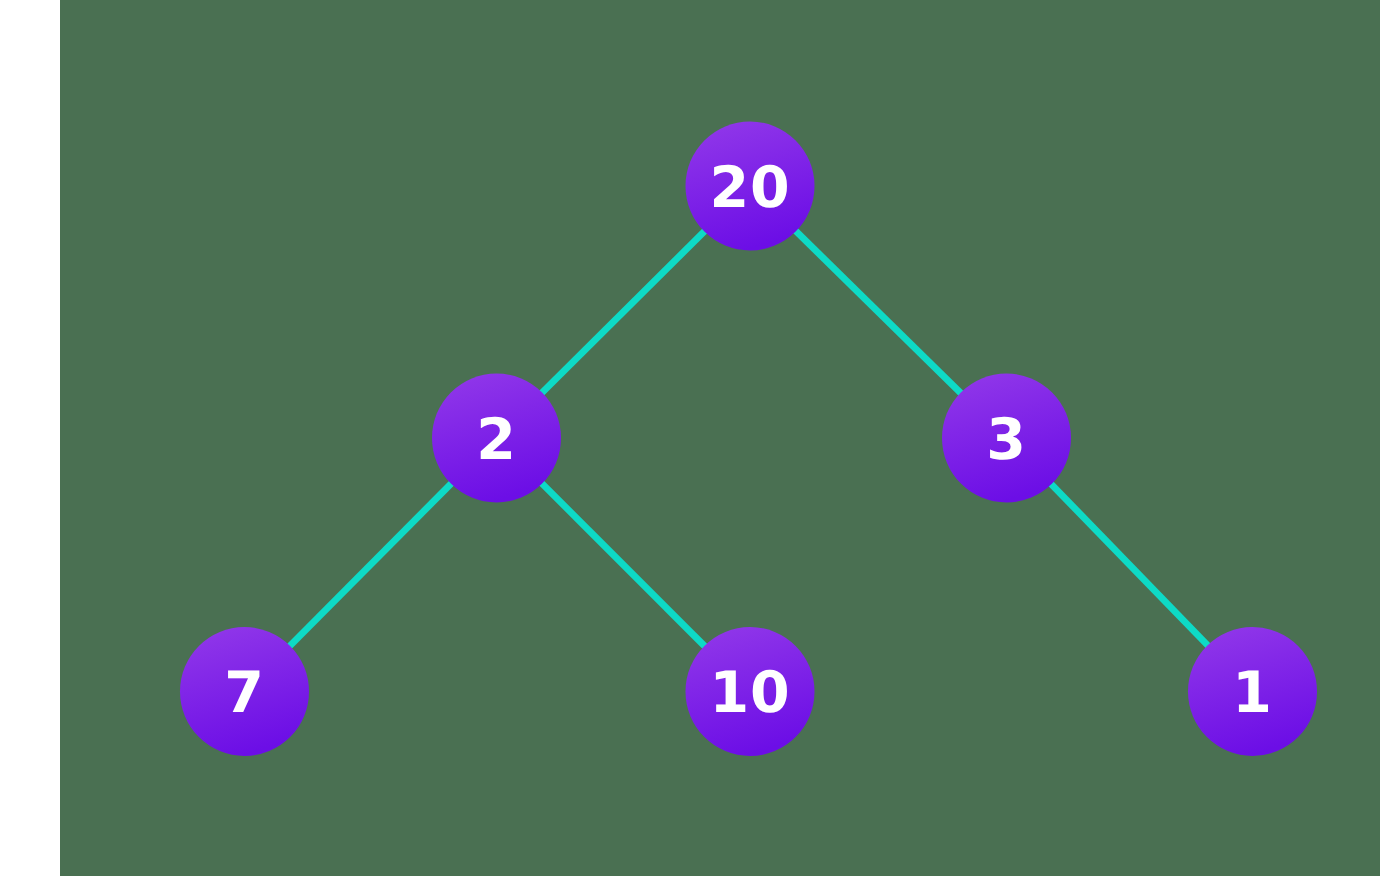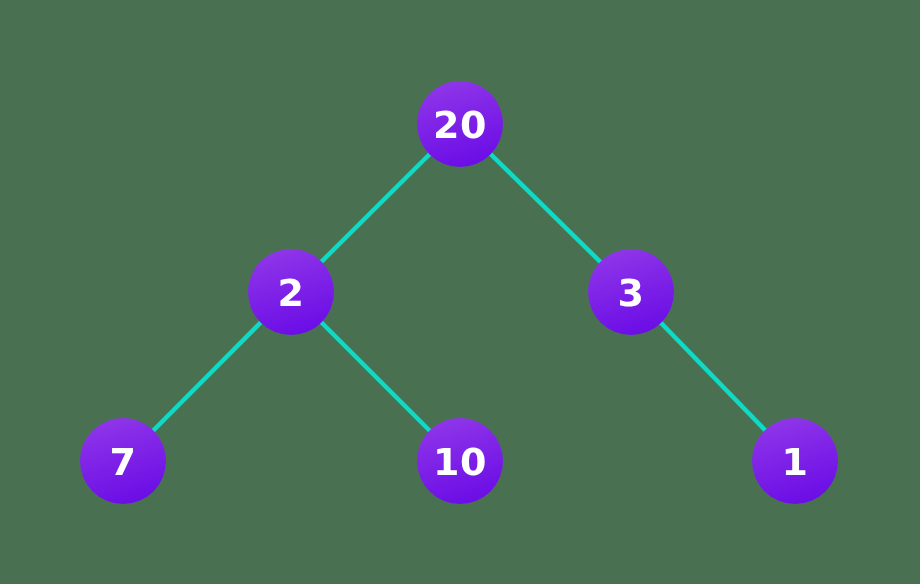--- a/index.html
+++ b/index.html
@@ -9,20 +9,21 @@
   body {
     width: 920px;
     height: 584px;
     overflow: hidden;
     font-family: "DejaVu Sans", "Liberation Sans", sans-serif;
   }
   .diagram-stage {
     width: 876px;
     height: 584px;
     position: relative;
+    padding-left: 40px;
   }
   svg.tree-svg {
     display: block;
     width: 920px;
     height: 584px;
   }
   .node-label-text {
     font-family: "DejaVu Sans", "Liberation Sans", sans-serif;
     font-weight: bold;
     font-size: 38px;

